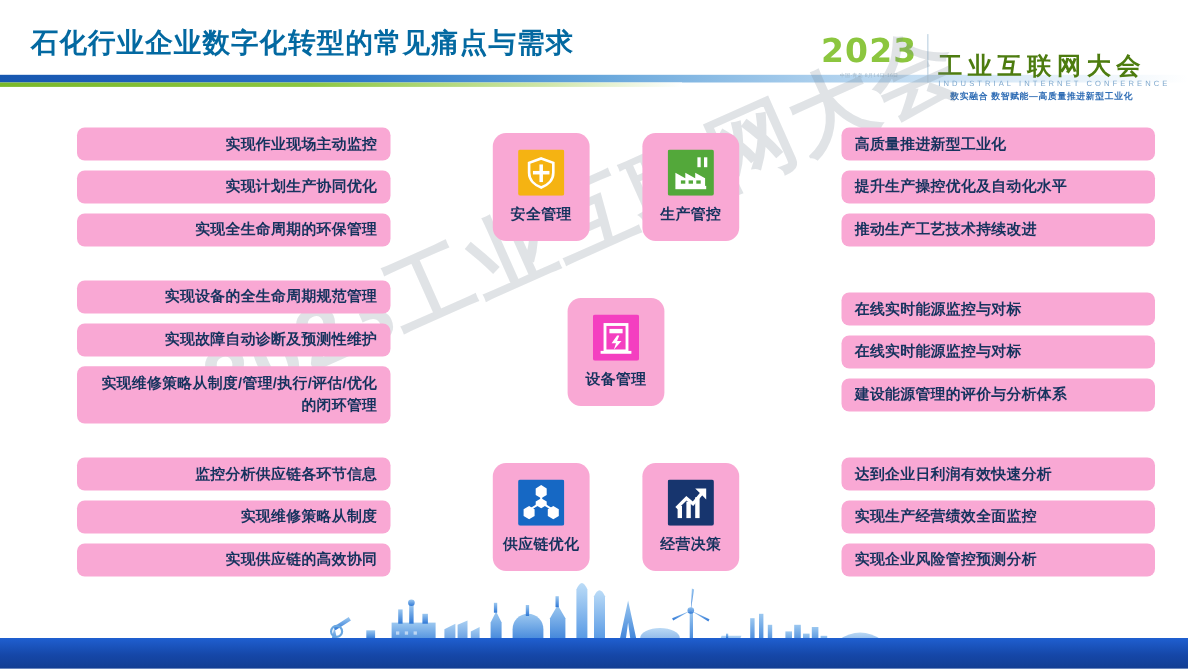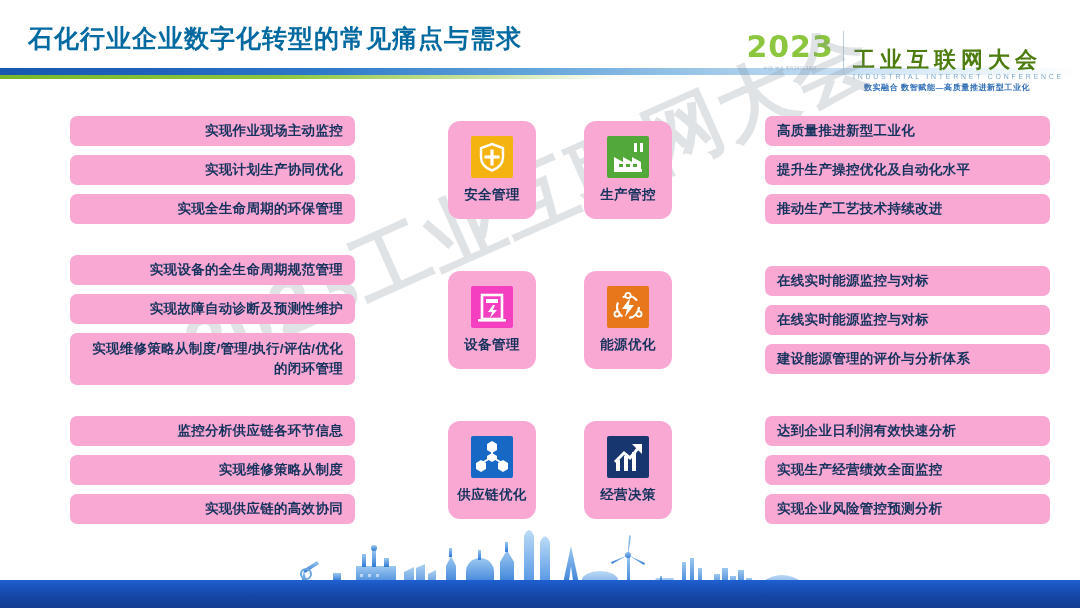--- a/index.html
+++ b/index.html
@@ -338,33 +338,20 @@
             <div class="tile-glyph">
               <svg width="42" height="42" viewBox="0 0 42 42">
                 <rect width="42" height="42" rx="2" fill="#f43fc0"></rect>
         <rect x="11" y="9" width="20" height="24" fill="none" stroke="#fff" stroke-width="2.6"></rect>
         <rect x="15" y="13" width="12" height="4" fill="#fff"></rect>
         <path d="M22 19 L17 26 h4 l-2 6 l7 -8 h-4 l2 -5 z" fill="#fff"></path>
         <rect x="7" y="33" width="28" height="2.6" fill="#fff"></rect>
               </svg>
             </div>
             <div class="tile-label">设备管理</div>
-          </div>
-          <div class="tile">
-            <div class="tile-glyph">
-              <svg width="42" height="42" viewBox="0 0 42 42">
-                <rect width="42" height="42" rx="2" fill="#e8761b"></rect>
-        <circle cx="21" cy="21" r="11" fill="none" stroke="#fff" stroke-width="2.2" stroke-dasharray="16 7"></circle>
-        <circle cx="21" cy="9.5" r="2.6" fill="#e8761b" stroke="#fff" stroke-width="1.8"></circle>
-        <circle cx="10" cy="28" r="2.6" fill="#e8761b" stroke="#fff" stroke-width="1.8"></circle>
-        <circle cx="32" cy="28" r="2.6" fill="#e8761b" stroke="#fff" stroke-width="1.8"></circle>
-        <path d="M23 12 L15 23 h5 l-2 8 l9 -12 h-5 l1 -7 z" fill="#fff"></path>
-              </svg>
-            </div>
-            <div class="tile-label">能源优化</div>
           </div>
         </div>
         <div class="col-pills right">
           <div class="pill align-left">在线实时能源监控与对标</div>
           <div class="pill align-left">在线实时能源监控与对标</div>
           <div class="pill align-left">建设能源管理的评价与分析体系</div>
         </div>
       </div>
       <div class="row">
         <div class="col-pills left">

